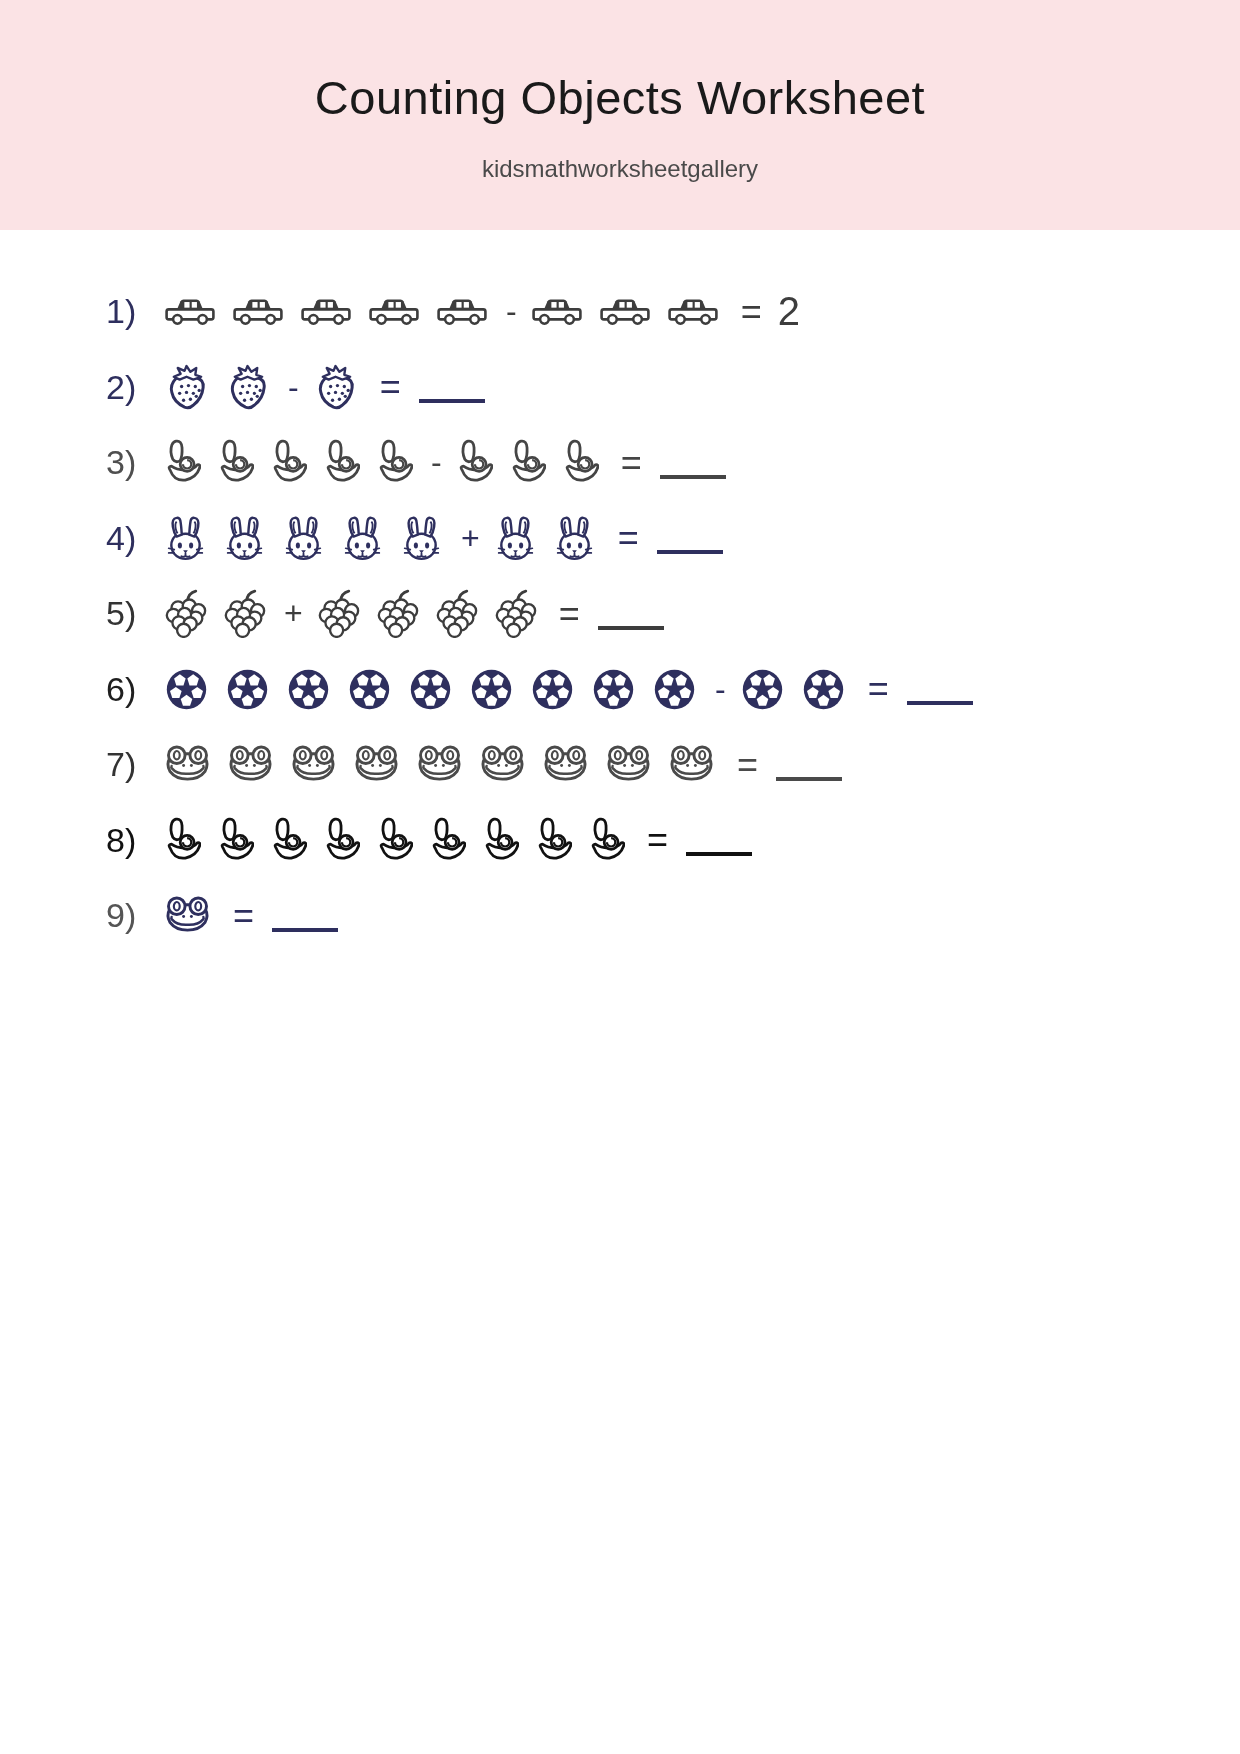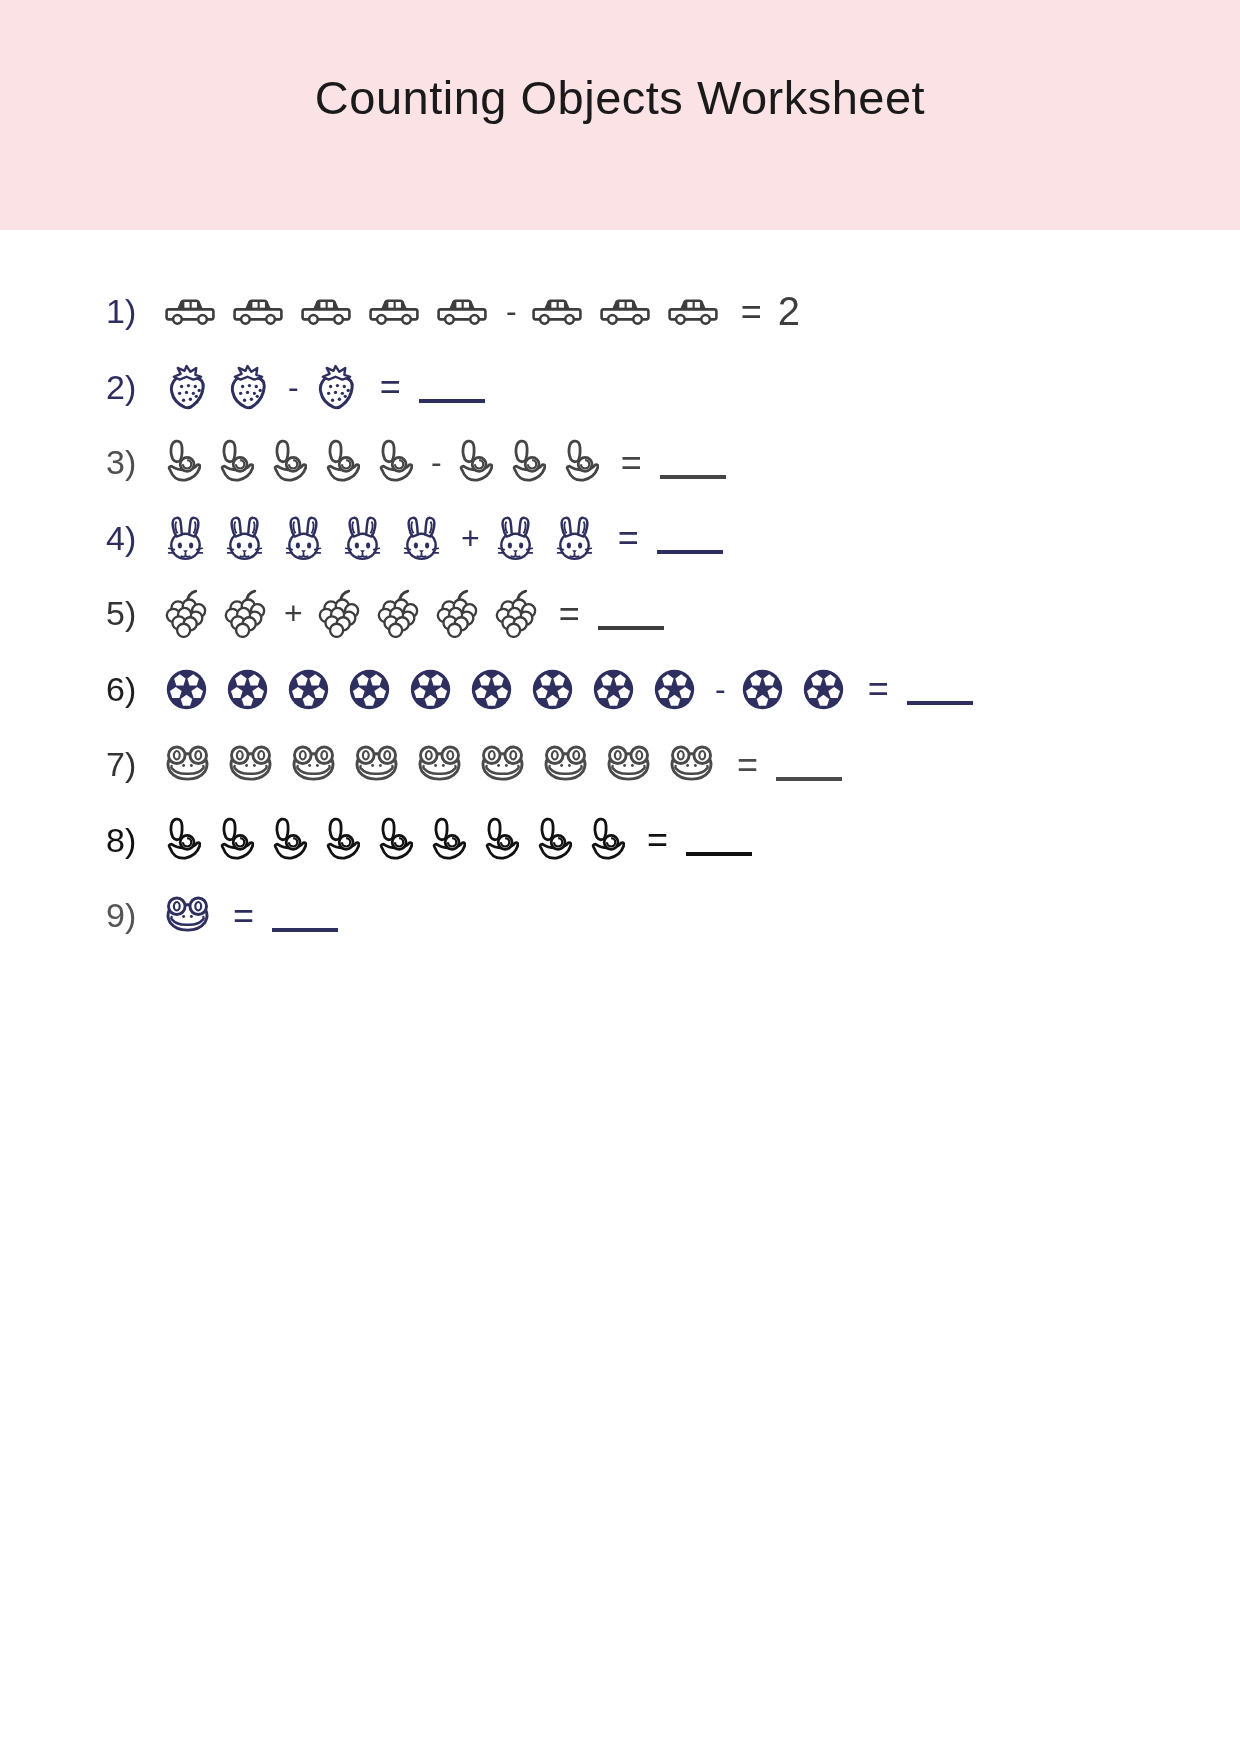--- a/index.html
+++ b/index.html
@@ -128,20 +128,21 @@
         <ellipse cx="35" cy="10.5" rx="3" ry="4.3" fill="#fff" stroke="currentColor" stroke-width="2.2"></ellipse>
         <circle cx="20" cy="21" r="1.5" fill="currentColor"></circle>
         <circle cx="28" cy="21" r="1.5" fill="currentColor"></circle>
         <path d="M8 24 Q7 23 7.7 21.5 M8 24 Q13 30 24 29.5 Q35 30 40 24 M40 24 Q41 23 40.3 21.5" fill="none" stroke="currentColor" stroke-width="2.5" stroke-linecap="round"></path>
       </symbol>
     </defs>
   </svg>
 
   <div class="header" style="background: rgb(251, 227, 229);">
     <div class="title">Counting Objects Worksheet</div>
+    <div class="subtitle">kidsmathworksheetgallery</div>
   </div>
 
   <div class="rows">
       <div class="row">
         <span class="num" style="color: rgb(46, 47, 94);">1)</span>
         <span class="group" style="color: rgb(61, 61, 61);">
           <svg class="icon icon-car">
             <use href="#icon-car"></use>
           </svg>
           <svg class="icon icon-car">

